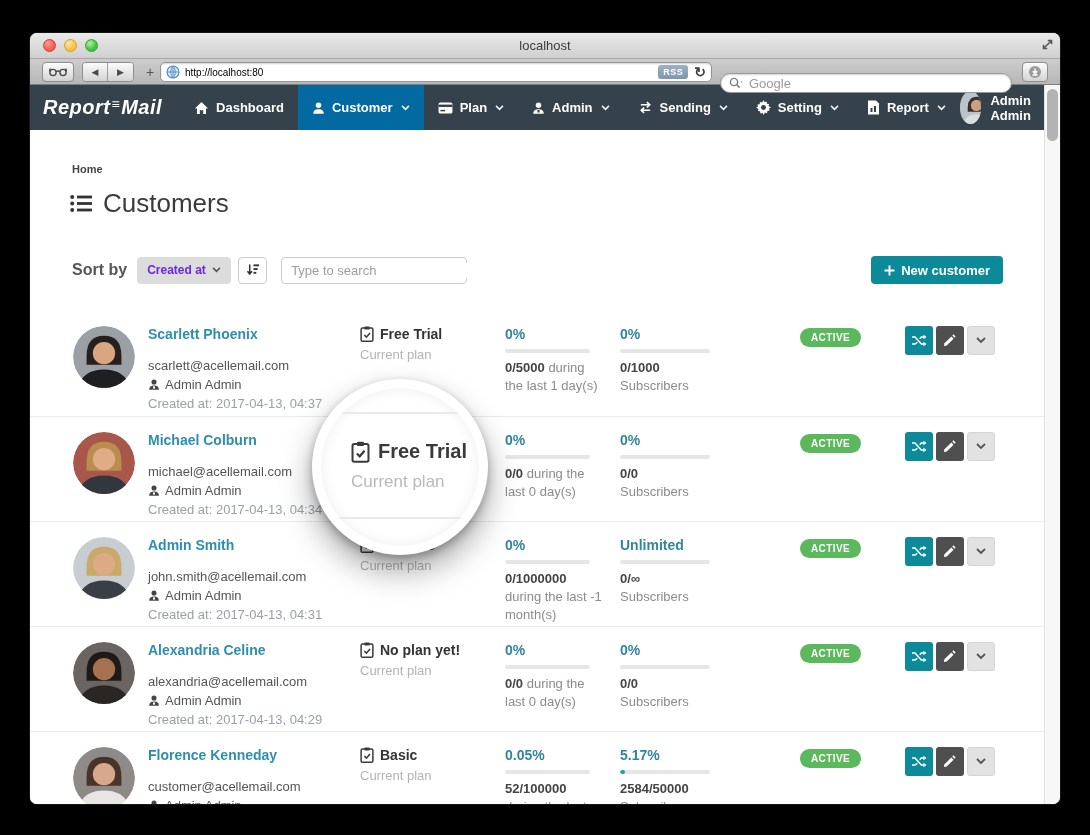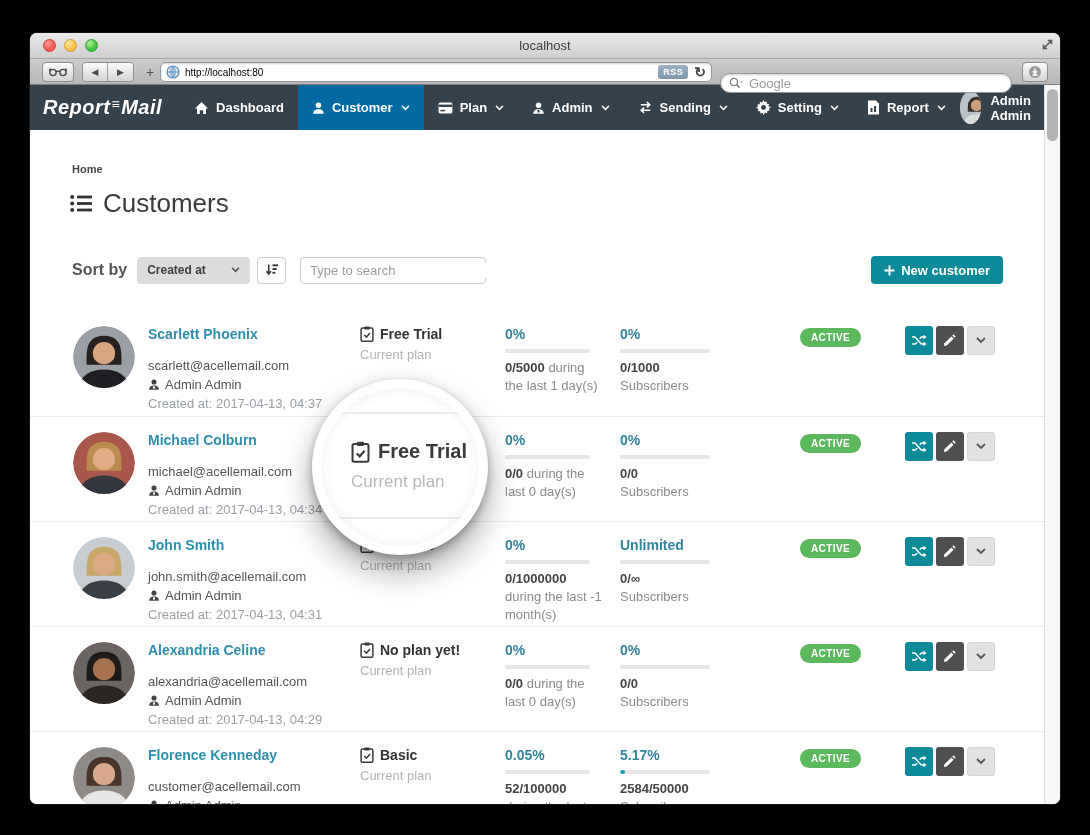--- a/index.html
+++ b/index.html
@@ -64,23 +64,23 @@
   .scroll-thumb { position:absolute; left:2px; top:4px; width:11px; height:52px; background:#b3b3b3; border-radius:6px; }
 
   
   .content { position:relative; width:1014px; height:674px; background:#fff; overflow:hidden; padding-top:33px; }
   .breadcrumb { margin-left:42px; font-size:11px; font-weight:700; color:#454545; }
   .page-title { margin:13px 0 0 40px; display:flex; align-items:center; gap:11px;
     font-size:26px; color:#3b3b3b; }
 
   .controls { margin:37px 41px 0 42px; display:flex; align-items:center; height:28px; }
   .sort-label { font-size:16px; font-weight:700; color:#555; margin-right:10px; }
-  .sort-select { width:113px; height:27px; background:#dcdcdc; border:none; border-radius:4px;
+  .sort-select { width:94px; height:27px; background:#dcdcdc; border:none; border-radius:4px;
     display:flex; align-items:center; justify-content:space-between; padding:0 10px;
-    font-size:12px; font-weight:700; color:#404040; }
+    font-size:12px; font-weight:700; color:#6d28d9; }
   .sort-btn { width:29px; height:27px; margin-left:7px; background:#fff; border:1px solid #ccc;
     border-radius:4px; display:flex; align-items:center; justify-content:center; }
   .search-input { width:186px; height:27px; margin-left:14px; border:1px solid #ccc; border-radius:4px;
     display:flex; align-items:center; padding:0 9px; }
   .search-input input { border:none; outline:none; flex:1; font-size:13px; color:#404040;
     font-family:Liberation Sans, sans-serif; }
   .search-input input::placeholder { color:#9d9d9d; }
   .new-btn { margin-left:auto; height:28px; background:#0d8a9a; color:#fff; border:none; border-radius:4px;
     font-size:13px; font-weight:700; padding:0 13px; display:flex; align-items:center; gap:6px;
     font-family:"Liberation Sans",sans-serif; }
@@ -491,21 +491,21 @@
       <div class="avatar">
         <svg width="62" height="62" viewBox="0 0 64 64">
           <circle cx="32" cy="32" r="32" fill="#c8cdd2"></circle>
           <path d="M14 31 q0-21 18-21 t18 21 v9 h-36 z" fill="#c9a96a"></path>
           <circle cx="32" cy="28" r="11.5" fill="#dcab86"></circle>
           <path d="M5 64 q5-19 27-19 t27 19 z" fill="#3a3f45"></path>
         </svg>
       </div>
     </div>
     <div>
-      <div class="c-name">John Smith</div>
+      <div class="c-name">Admin Smith</div>
       <div class="c-line">john.smith@acellemail.com</div>
       <div class="c-owner">
         <svg width="12" height="13" viewBox="0 0 16 16">
           <circle cx="8" cy="4.6" r="3.4" fill="#444"></circle>
           <path d="M1.5 15 c0-4 2.8-5.6 6.5-5.6 s6.5 1.6 6.5 5.6 z" fill="#444"></path>
           <rect x="6.7" y="10.5" width="2.6" height="3" fill="#fff"></rect>
         </svg>
         <span>Admin Admin</span>
       </div>
       <div class="c-created">Created at: 2017-04-13, 04:31</div>

